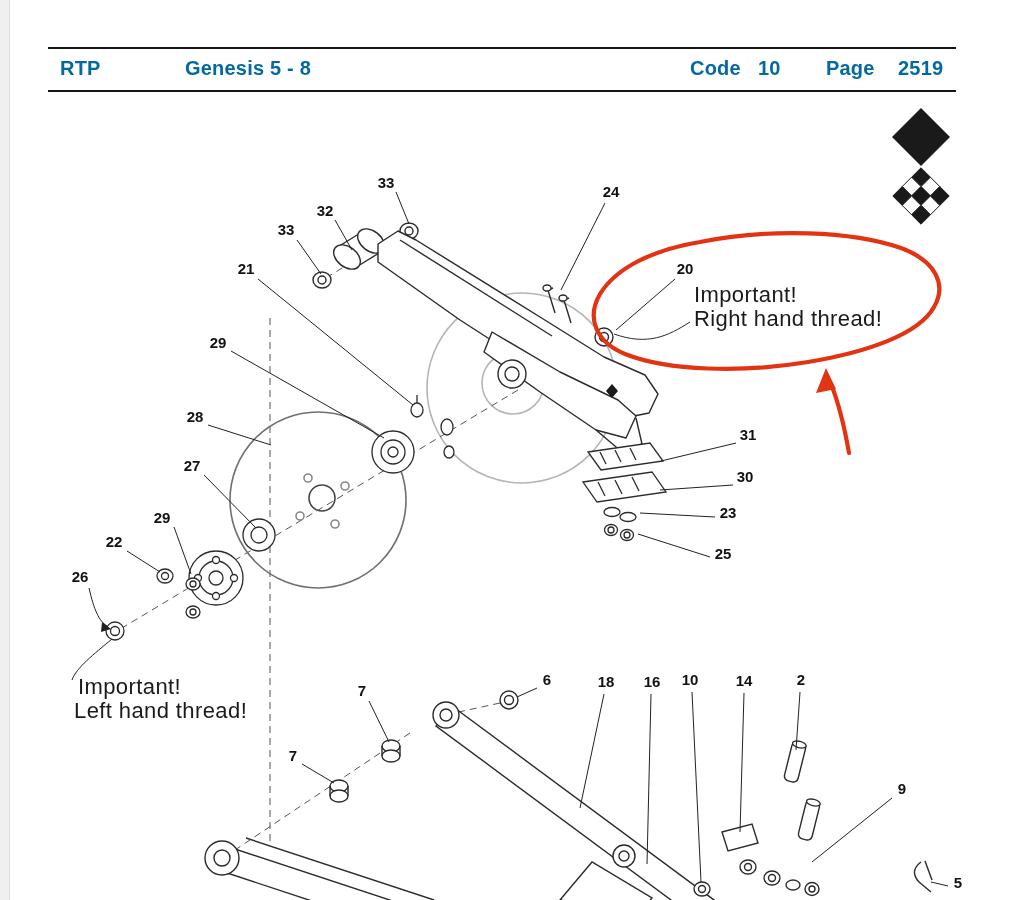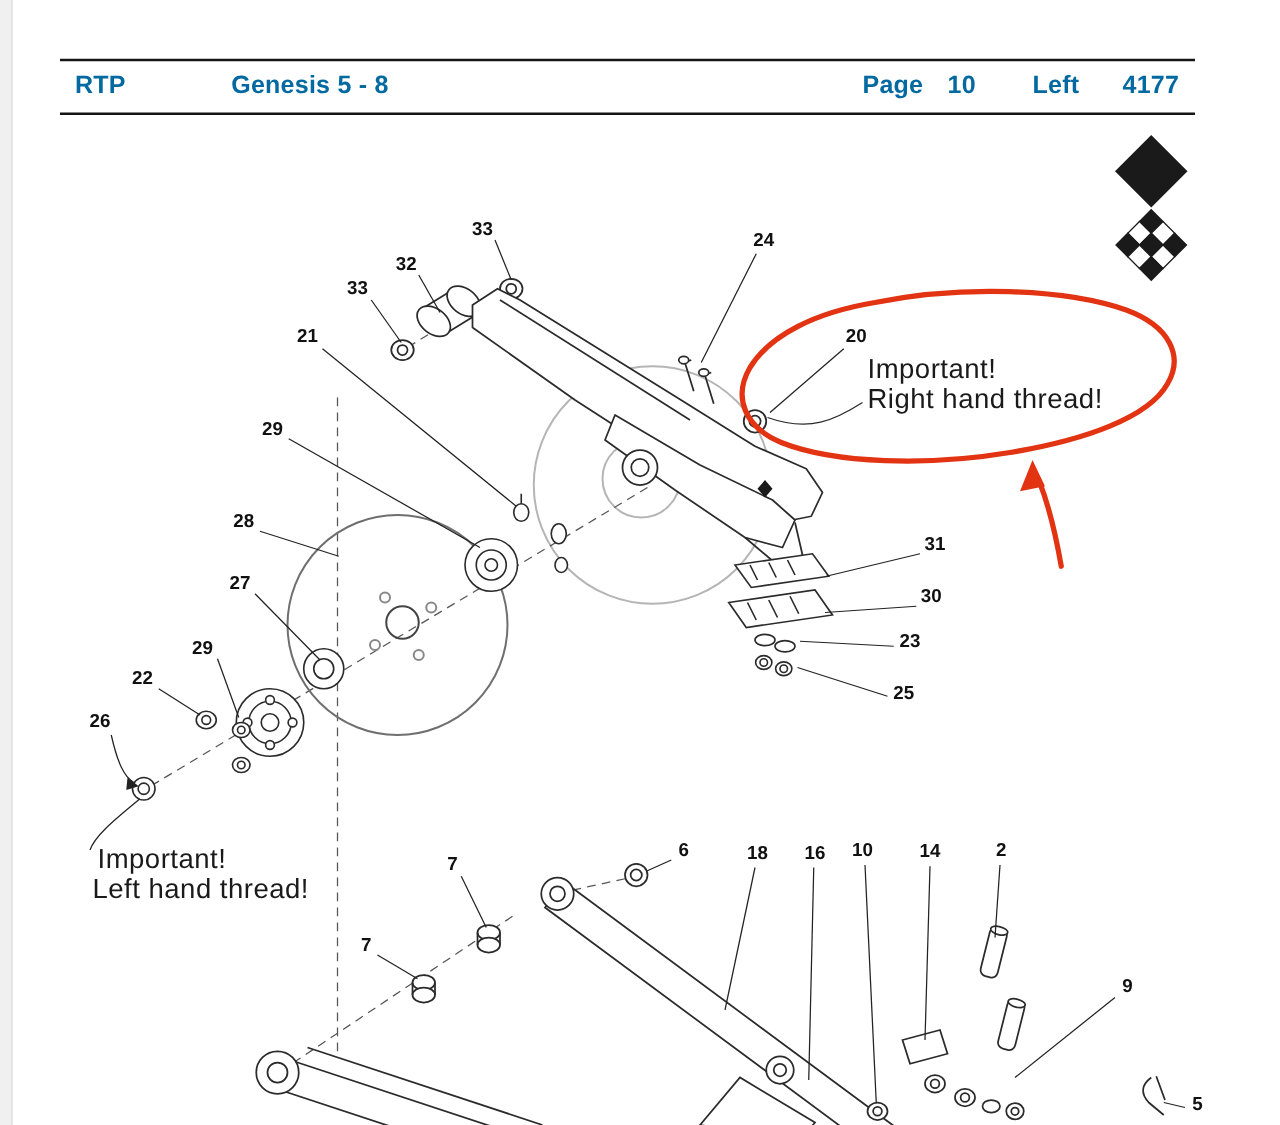--- a/index.html
+++ b/index.html
@@ -34,24 +34,24 @@
 </style>
 </head>
 <body>
 
 <div class="edge-left"></div>
 
 <div class="header">
   <div class="rule top"></div>
   <span class="hitem h-rtp">RTP</span>
   <span class="hitem h-model">Genesis 5 - 8</span>
-  <span class="hitem h-pagelab">Page</span>
+  <span class="hitem h-pagelab">Code</span>
   <span class="hitem h-pagenum">10</span>
-  <span class="hitem h-codelab">Left</span>
-  <span class="hitem h-codenum">4177</span>
+  <span class="hitem h-codelab">Page</span>
+  <span class="hitem h-codenum">2519</span>
   <div class="rule bot"></div>
 </div>
 
 <svg class="logo" width="90" height="130" viewBox="0 0 90 130">
   <polygon points="41,4 70,33 41,62 12,33" fill="#1a1a1a"></polygon>
   <g stroke="#1a1a1a" stroke-width="1">
     <polygon points="41,63.8 50.4,73.2 41,82.6 31.6,73.2" fill="#1a1a1a"></polygon>
     <polygon points="50.4,73.2 59.8,82.6 50.4,92 41,82.6" fill="#ffffff"></polygon>
     <polygon points="31.6,73.2 41,82.6 31.6,92 22.2,82.6" fill="#ffffff"></polygon>
     <polygon points="59.8,82.6 69.2,92 59.8,101.4 50.4,92" fill="#1a1a1a"></polygon>

